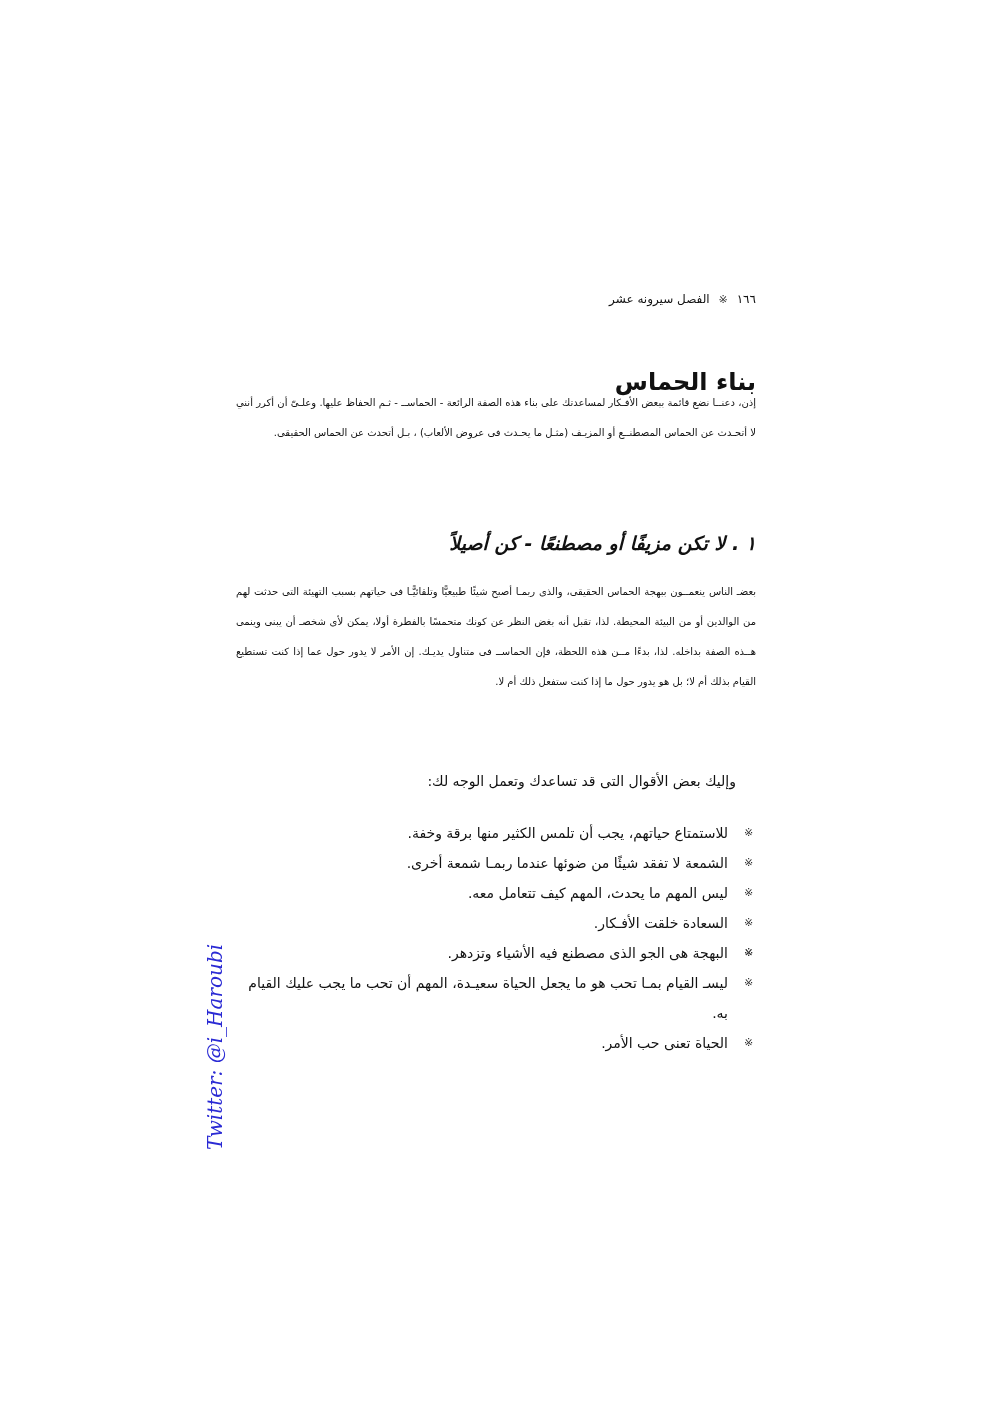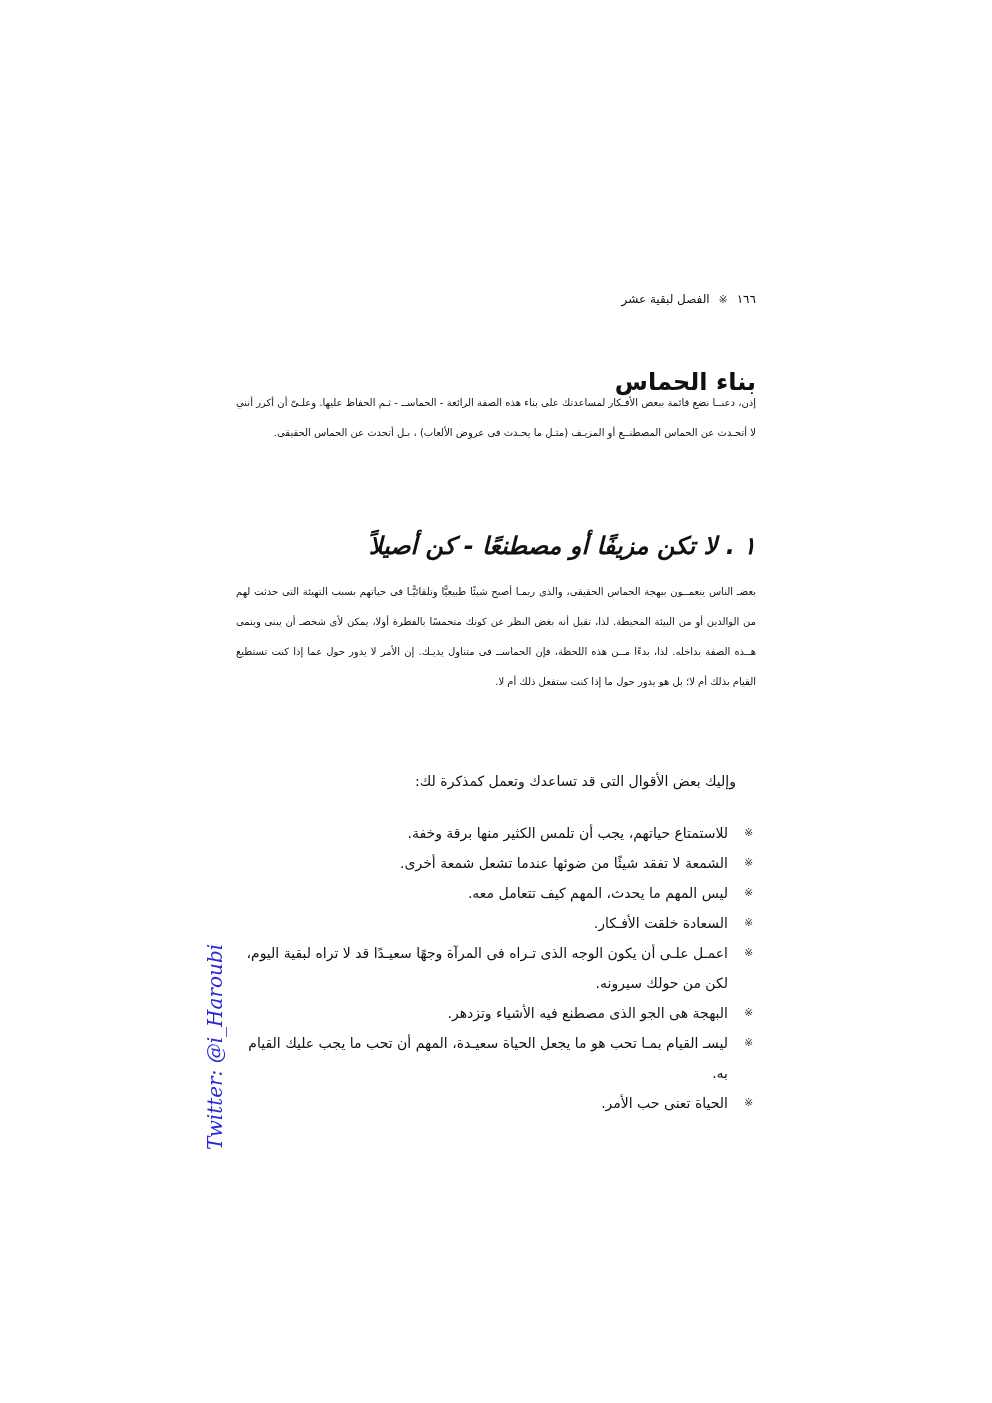--- a/index.html
+++ b/index.html
@@ -7,56 +7,56 @@
   .header { position:absolute; top:292px; right:236px; direction:rtl; font-size:12px;
             font-family:"DejaVu Sans", sans-serif; display:flex; gap:8px; align-items:center; }
   .orn { display:inline-block; width:11px; height:11px; font-size:11px; line-height:11px;
          text-align:center; color:#333; }
   .title { position:absolute; top:340px; right:236px; font-size:24px; font-weight:bold;
            direction:rtl; font-family:"DejaVu Sans", sans-serif;margin-top:28px; }
   .para { position:absolute; right:236px; width:520px; direction:rtl; text-align:justify;
           text-align-last:right; font-size:10px; line-height:30px;
           font-family:"DejaVu Sans", sans-serif; }
   .p1 { top:388px; }
-  .sec { position:absolute; top:532px; right:236px; font-size:24px; font-weight:bold;
+  .sec { position:absolute; top:532px; right:236px; font-size:19px; font-weight:bold;
          font-style:italic; direction:rtl; font-family:"DejaVu Sans", sans-serif; }
   .p2 { top:577px; }
   .intro { position:absolute; top:773px; right:256px; font-size:14px; direction:rtl;
            font-family:"DejaVu Sans", sans-serif; }
   .list { position:absolute; top:818px; right:236px; width:520px; direction:rtl;
           list-style:none; margin:0; padding:0; font-family:"DejaVu Sans", sans-serif; }
   .list li { position:relative; padding-right:28px; font-size:14px; line-height:30px; }
   .list li .orn { position:absolute; right:2px; top:9px; }
   .side { position:absolute; left:203px; top:1150px; transform-origin:left top;
           transform:rotate(-90deg); color:#2a2ad4; font-style:italic; font-size:20px;
           font-family:"DejaVu Serif", serif; white-space:nowrap; }
 </style>
 </head>
 <body>
 
 <div class="header">
   <span>١٦٦</span>
   <span class="orn">※</span>
-  <span>الفصل لبقية عشر</span>
+  <span>الفصل سيرونه عشر</span>
 </div>
 
 <div class="title">بناء الحماس</div>
 
 <div class="para p1">إذن، دعنــا نضع قائمة ببعض الأفـكار لمساعدتك على بناء هذه الصفة الرائعة - الحماســ - ثـم الحفاظ عليها. وعلـىّ أن أكرر أنني لا أتحـدث عن الحماس المصطنــع أو المزيـف (مثـل ما يحـدث فى عروض الألعاب) ، بـل أتحدث عن الحماس الحقيقى.</div>
 
 <div class="sec">١ . لا تكن مزيفًا أو مصطنعًا - كن أصيلاً</div>
 
 <div class="para p2">بعضـ الناس ينعمــون ببهجة الحماس الحقيقى، والذى ربمـا أصبح شيئًا طبيعيًّا وتلقائيًّـا فى حياتهم بسبب التهيئة التى حدثت لهم من الوالدين أو من البيئة المحيطة. لذا، تقبل أنه بغض النظر عن كونك متحمسًا بالفطرة أولا، يمكن لأى شخصـ أن يبنى وينمى هــذه الصفة بداخله. لذا، بدءًا مــن هذه اللحظة، فإن الحماســ فى متناول يديـك. إن الأمر لا يدور حول عما إذا كنت تستطيع القيام بذلك أم لا؛ بل هو يدور حول ما إذا كنت ستفعل ذلك أم لا.</div>
 
-<div class="intro">وإليك بعض الأقوال التى قد تساعدك وتعمل كمذكرة لك:</div>
+<div class="intro">وإليك بعض الأقوال التى قد تساعدك وتعمل الوجه لك:</div>
 
 <ul class="list">
   <li><span class="orn">※</span><span>للاستمتاع حياتهم، يجب أن تلمس الكثير منها برقة وخفة.</span></li>
-  <li><span class="orn">※</span><span>الشمعة لا تفقد شيئًا من ضوئها عندما تشعل شمعة أخرى.</span></li>
+  <li><span class="orn">※</span><span>الشمعة لا تفقد شيئًا من ضوئها عندما ربمـا شمعة أخرى.</span></li>
   <li><span class="orn">※</span><span>ليس المهم ما يحدث، المهم كيف تتعامل معه.</span></li>
   <li><span class="orn">※</span><span>السعادة خلقت الأفـكار.</span></li>
-  <li><span class="orn">※</span><span>اعمـل علـى أن يكون الوجه الذى تـراه فى المرآة وجهًا سعيـدًا قد لا تراه لبقية اليوم، لكن من حولك سيرونه.</span></li>
+  <li><span class="orn">※</span></li>
   <li><span class="orn">※</span><span>البهجة هى الجو الذى مصطنع فيه الأشياء وتزدهر.</span></li>
   <li><span class="orn">※</span><span>ليسـ القيام بمـا تحب هو ما يجعل الحياة سعيـدة، المهم أن تحب ما يجب عليك القيام به.</span></li>
   <li><span class="orn">※</span><span>الحياة تعنى حب الأمر.</span></li>
 </ul>
 
 <div class="side">Twitter: @i_Haroubi</div>
 
 </body></html>

